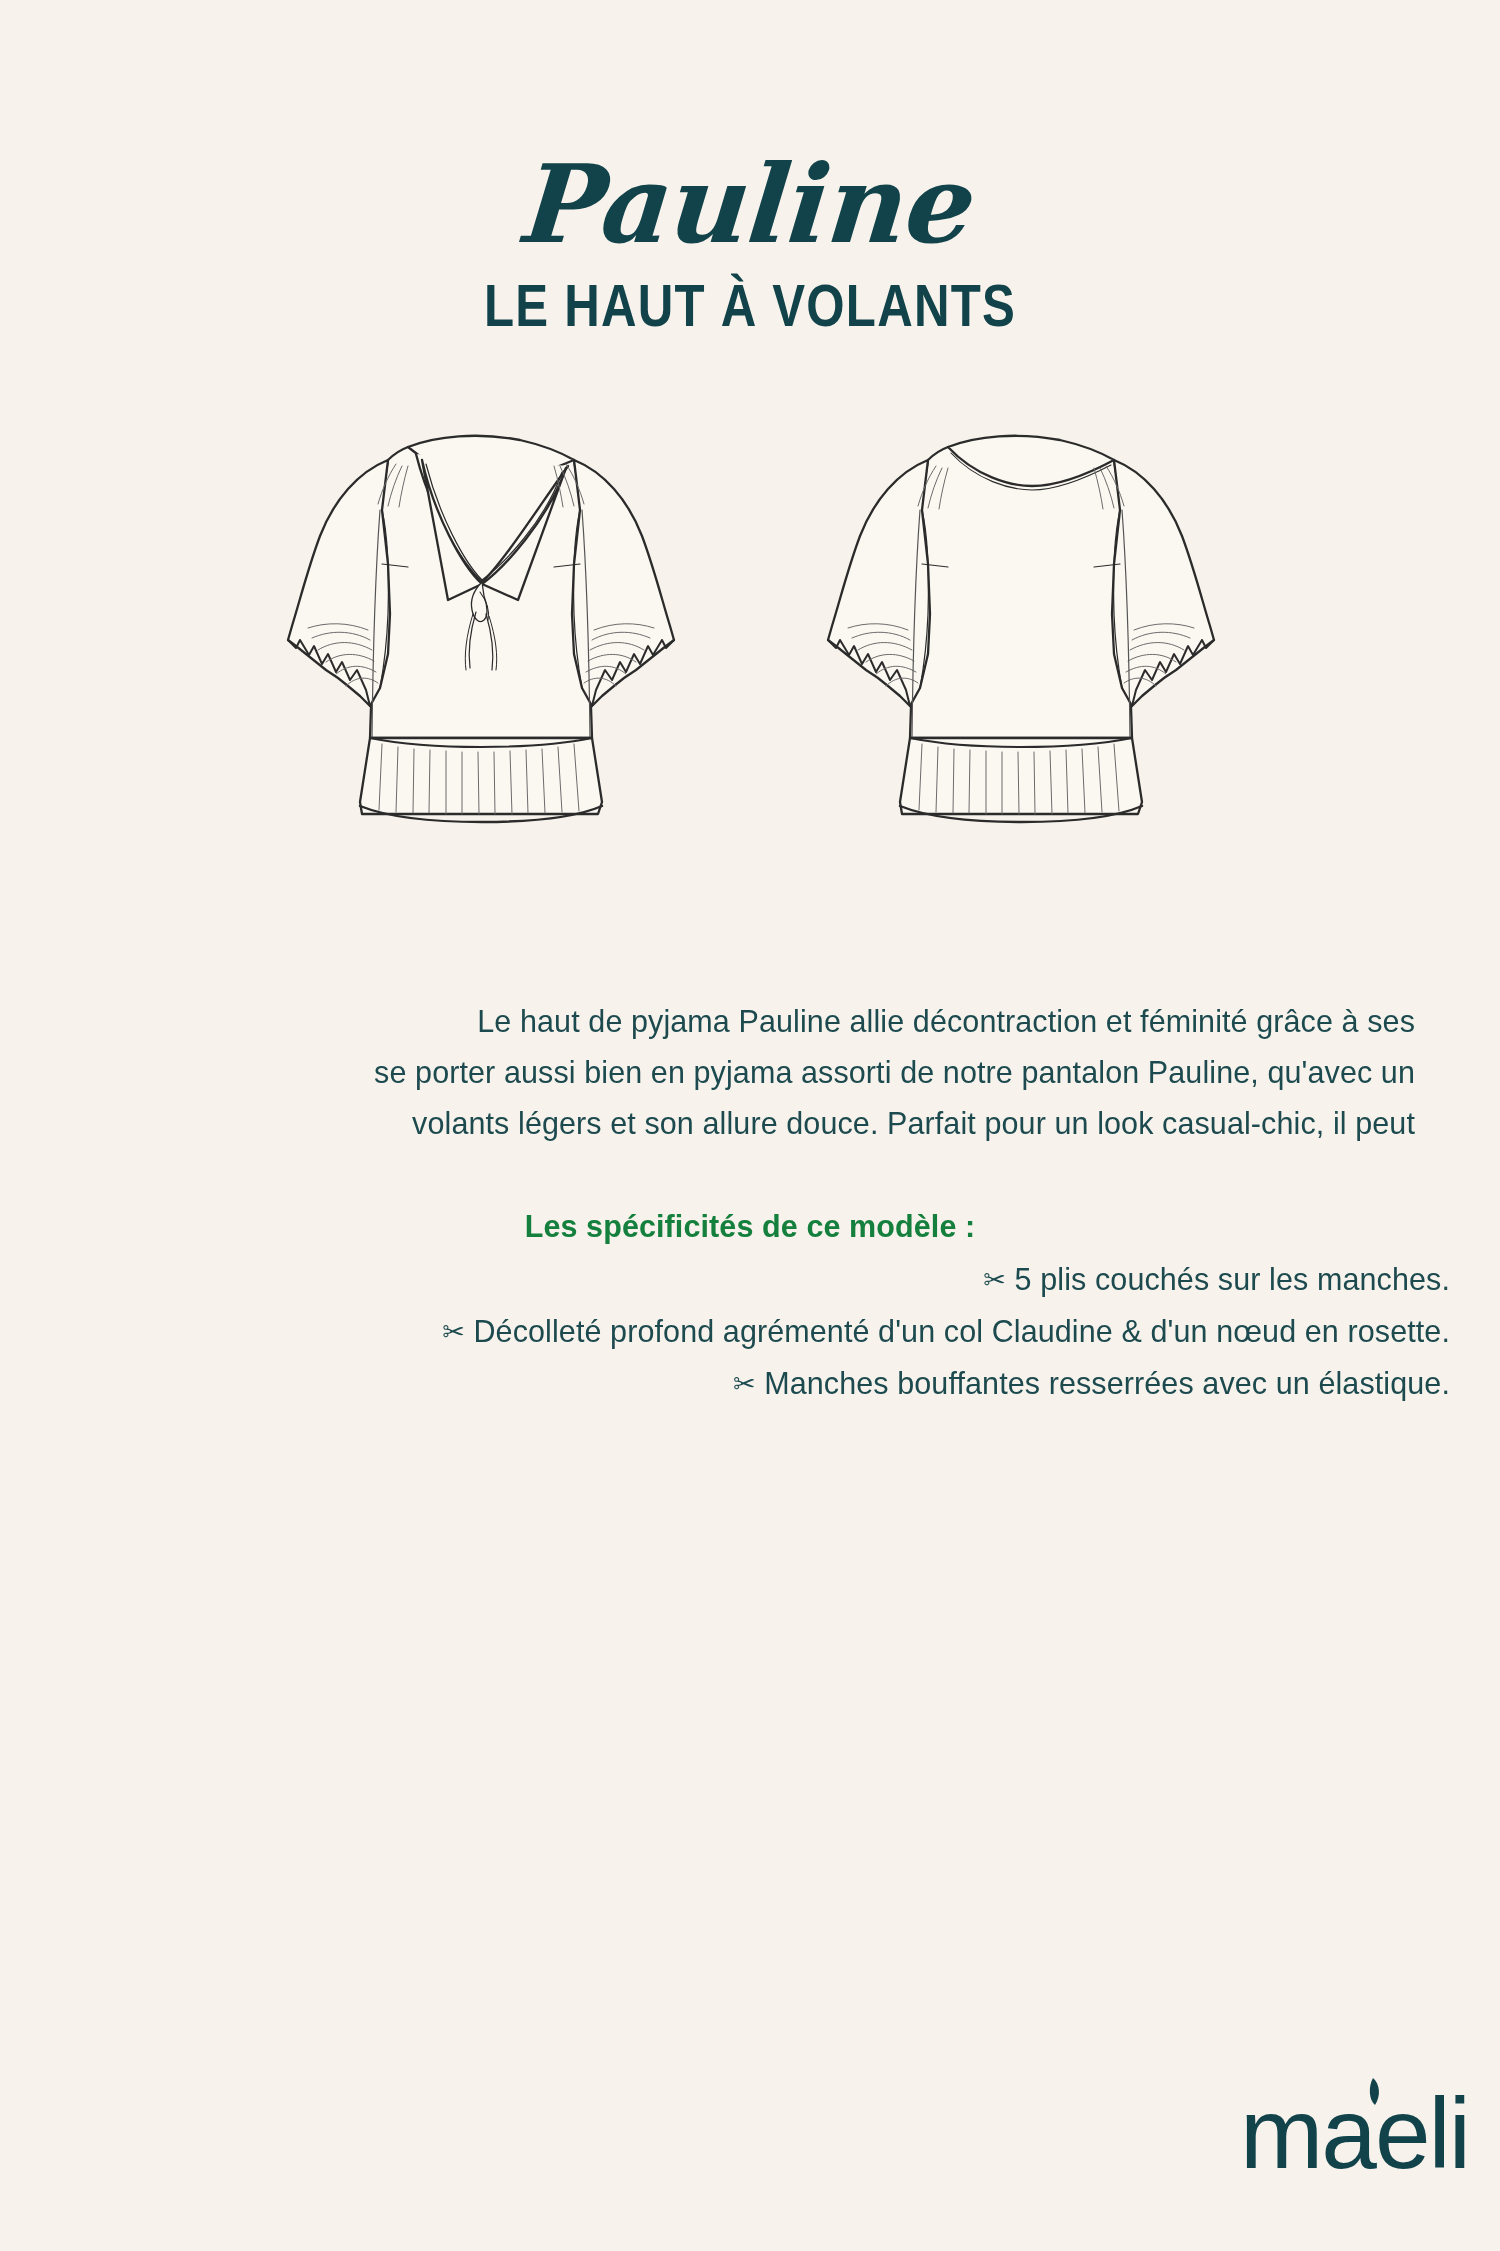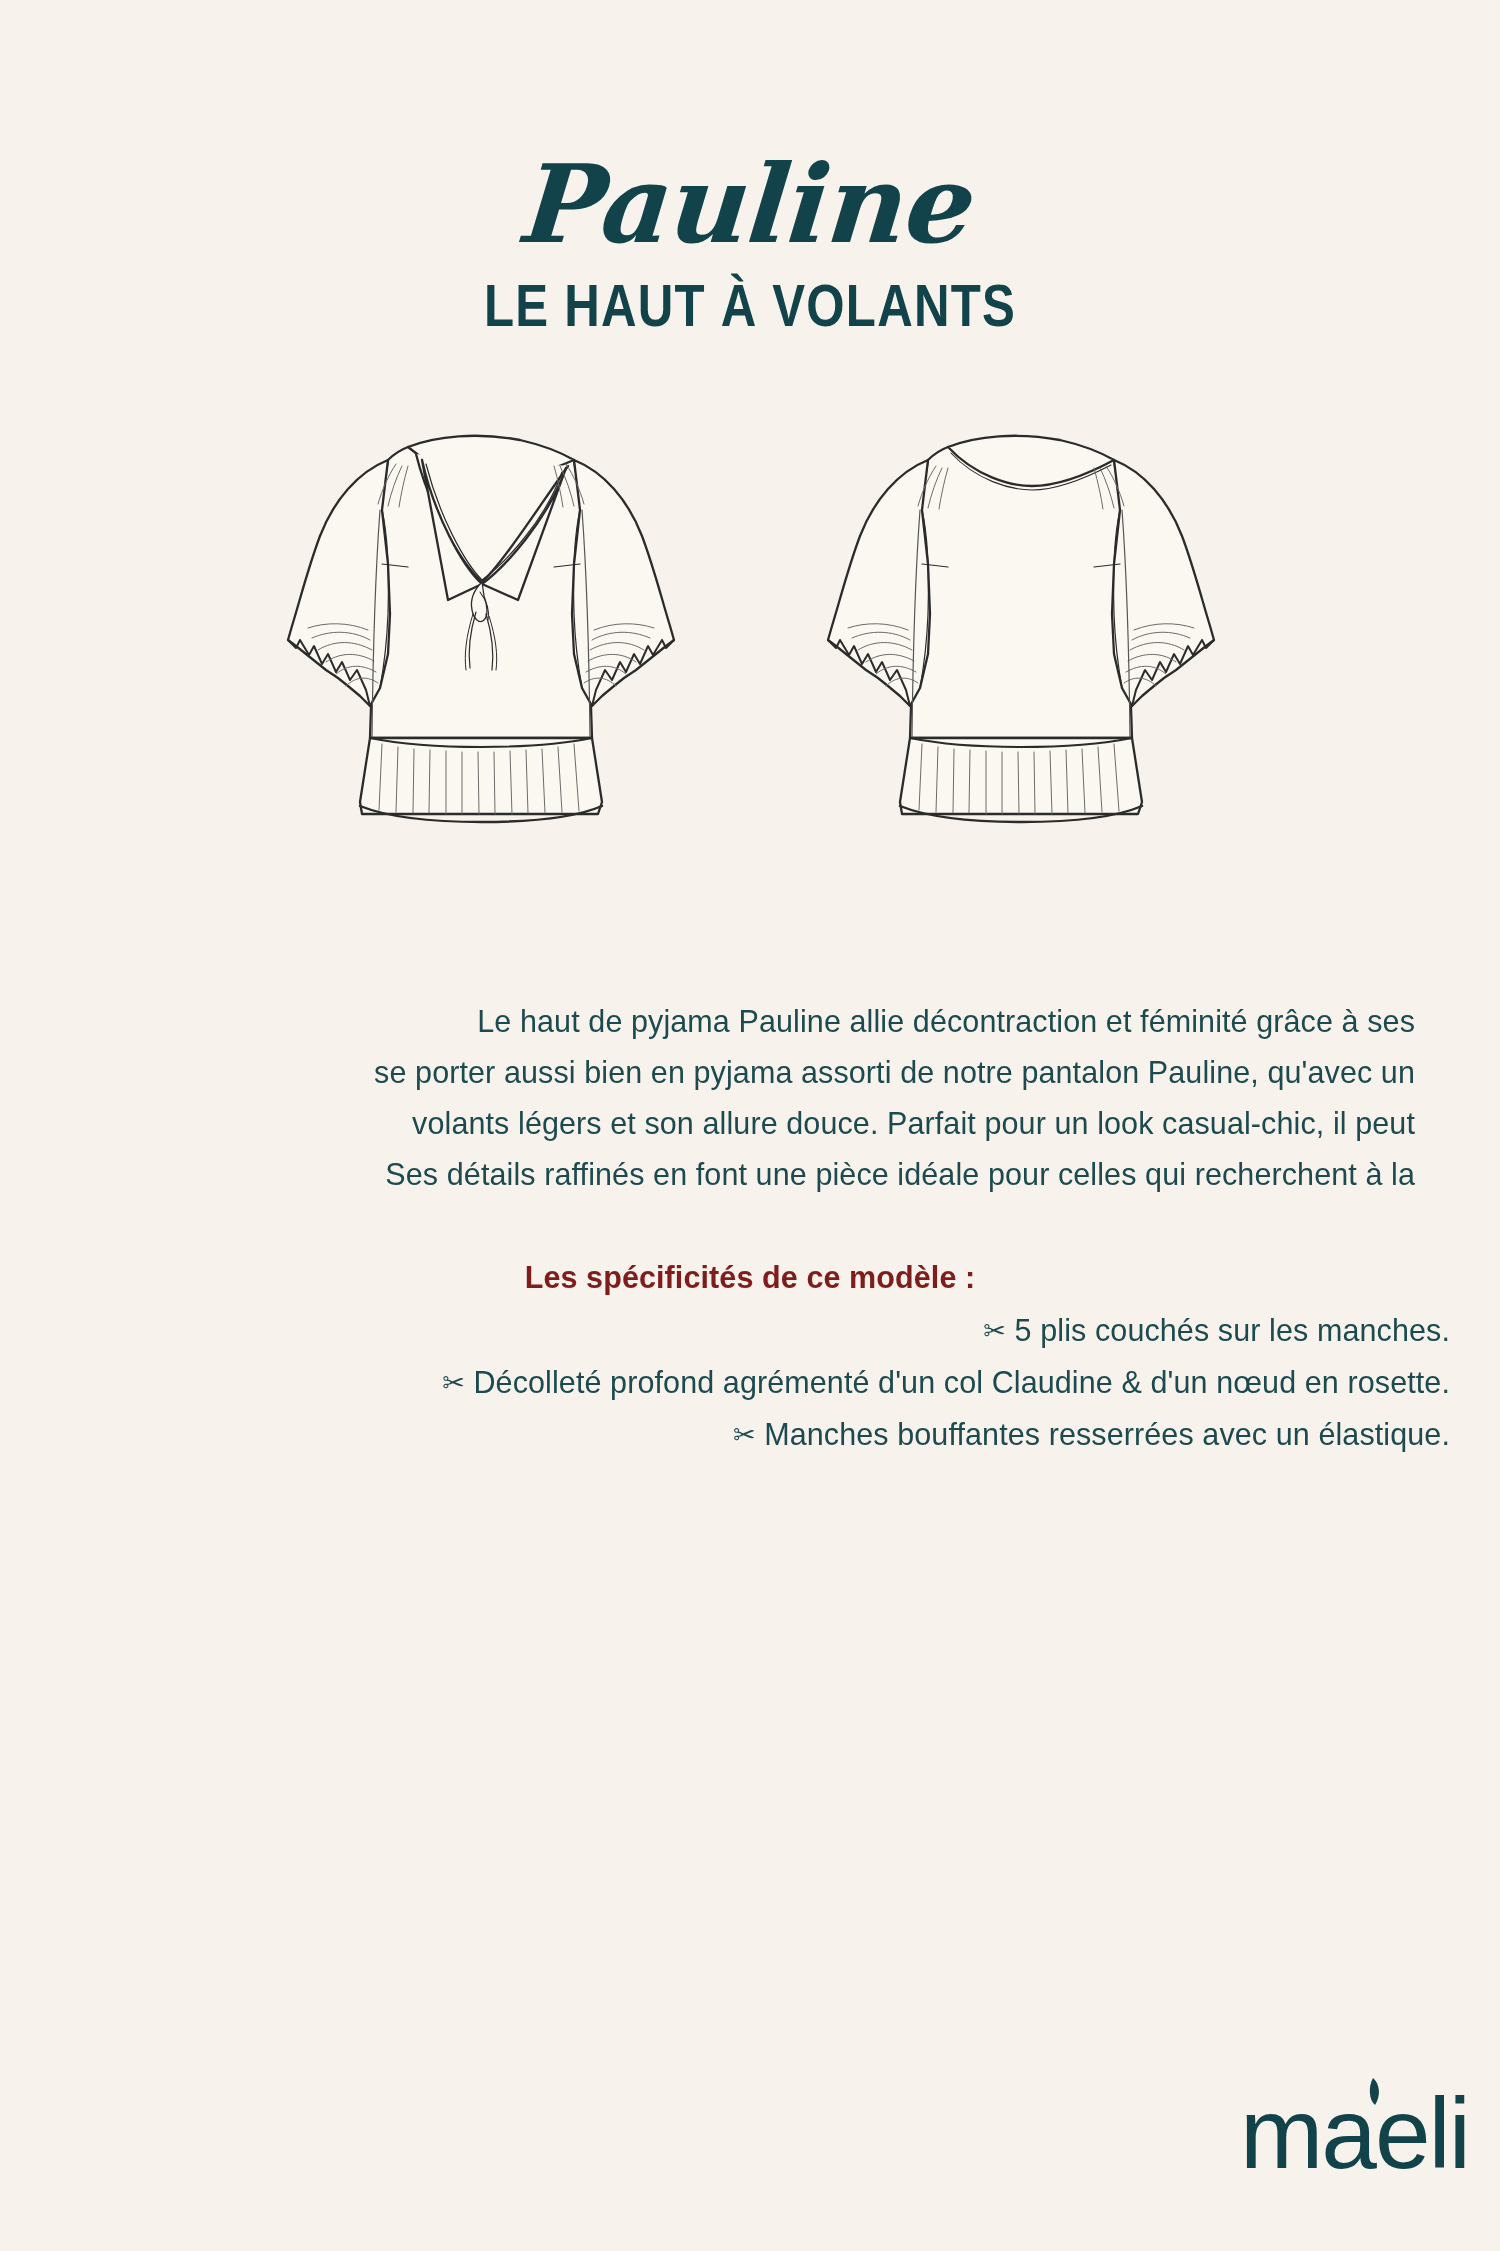--- a/index.html
+++ b/index.html
@@ -88,21 +88,21 @@
     margin-top: 52px;
     text-align: center;
     font-family: "Liberation Sans", sans-serif;
     font-size: 30.5px;
     line-height: 51px;
     color: #1d4a4f;
     letter-spacing: 0.1px;
   }
   .specs-heading {
     font-weight: bold;
-    color: #7f1d1d;
+    color: #15803d;
     margin: 0 0 2px 0;
   }
   .spec-line { margin: 0; text-align: right; }
   .scissors {
     font-family: "DejaVu Sans", sans-serif;
     font-size: 27px;
     display: inline-block;
     transform: translateY(-1px);
   }
 
@@ -318,21 +318,20 @@
         <path d="M130 392 C160 404 206 408 252 408 C298 408 344 404 372 392" stroke-width="2.4"></path>
       </g>
     </svg>
 
   </div>
 
   <div class="description">
     <p>Le haut de pyjama Pauline allie décontraction et féminité grâce à ses</p>
     <p>se porter aussi bien en pyjama assorti de notre pantalon Pauline, qu'avec un</p>
     <p>volants légers et son allure douce. Parfait pour un look casual-chic, il peut</p>
-    <p>Ses détails raffinés en font une pièce idéale pour celles qui recherchent à la</p>
   </div>
 
   <div class="specs">
     <p class="specs-heading">Les spécificités de ce modèle :</p>
 
     <p class="spec-line">
       <span class="scissors">✂</span>
       <span>5 plis couchés sur les manches.</span>
     </p>
     <p class="spec-line">

